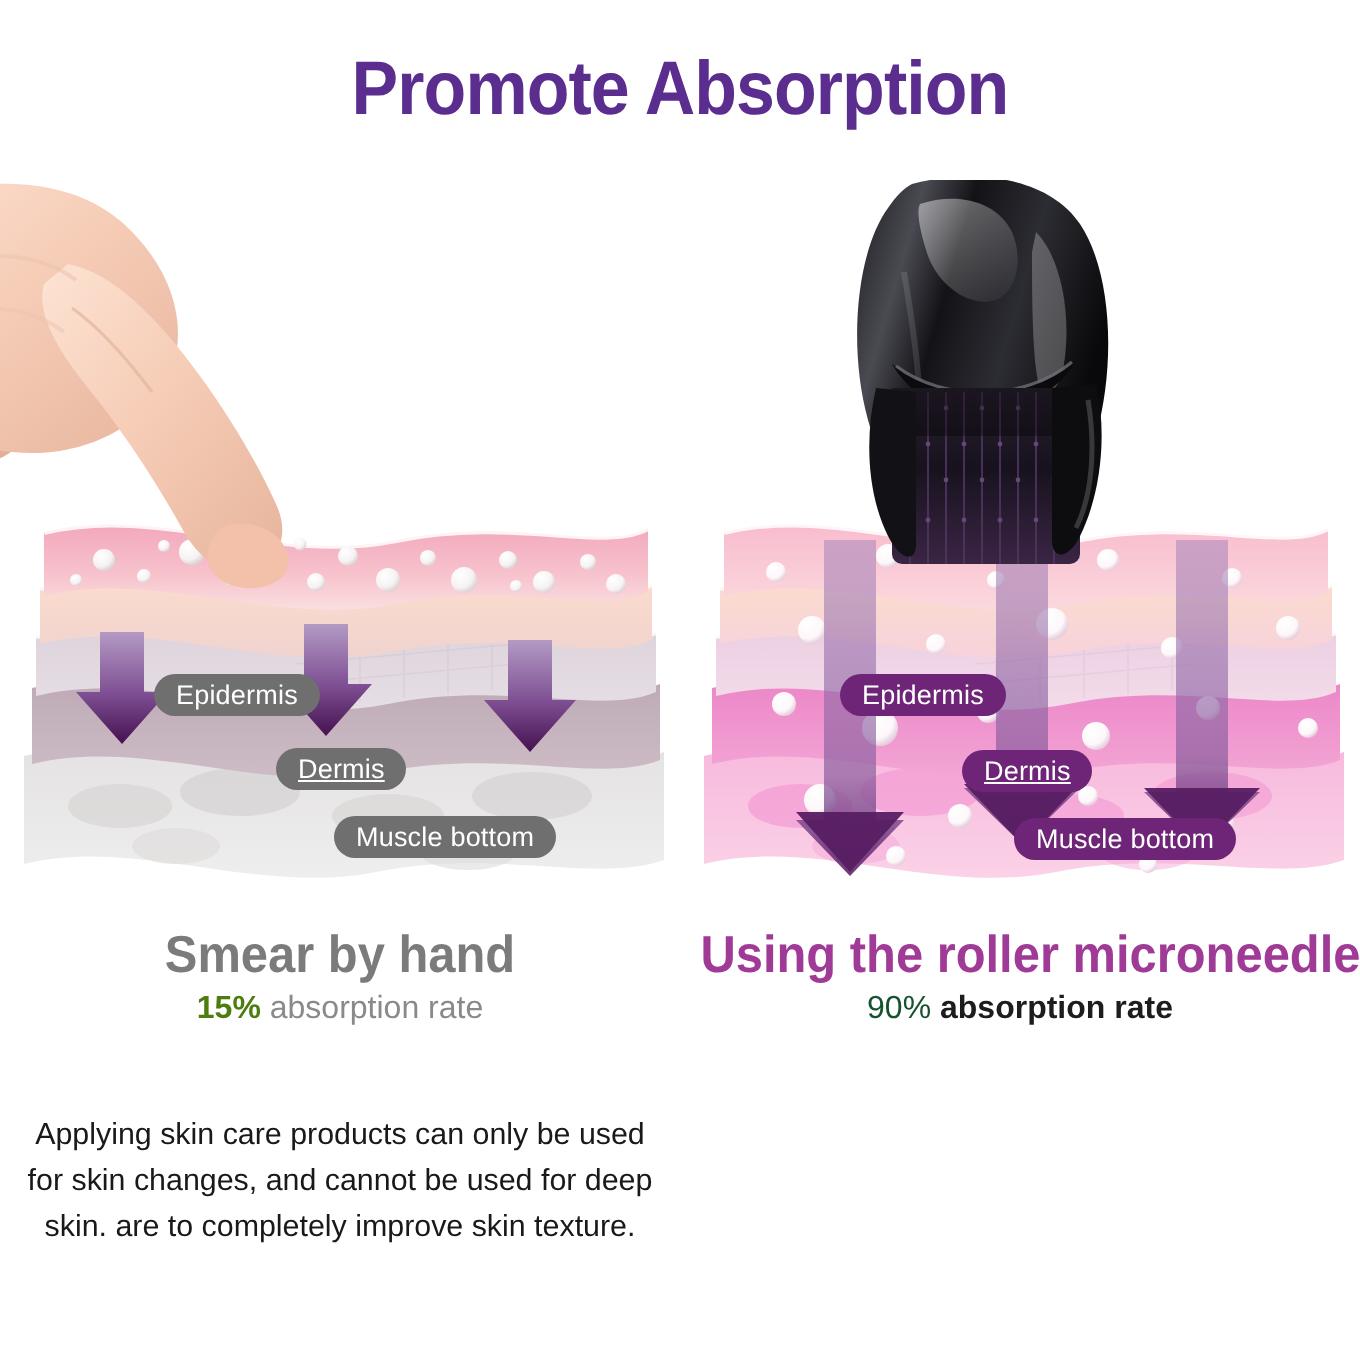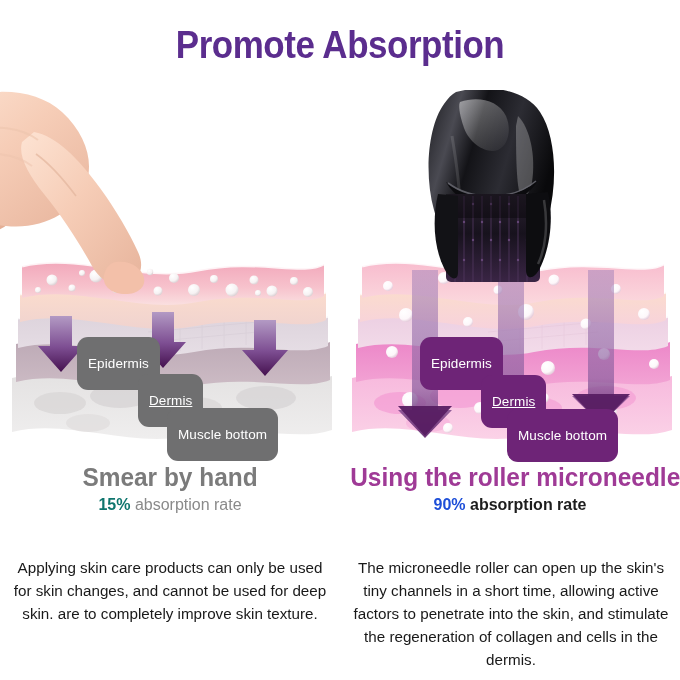--- a/index.html
+++ b/index.html
@@ -94,21 +94,21 @@
     width: 340px;
     height: 375px;
     pointer-events: none;
   }
 
   
   .lbl {
     position: absolute;
     height: 21px;
     line-height: 21px;
-    padding: 16px 11px;
+    padding: 0 11px;
     border-radius: 11px;
     color: #ffffff;
     font-size: 13.5px;
     font-family: "Liberation Sans", sans-serif;
     white-space: nowrap;
     letter-spacing: 0.1px;
   }
   .lbl-gray   { background: #6f6f70; }
   .lbl-purple { background: #6e2477; }
 
@@ -139,22 +139,22 @@
 
   .caption-rate {
     position: absolute;
     top: 416px;
     left: 0;
     width: 340px;
     text-align: center;
     font-size: 16px;
     white-space: nowrap;
   }
-  .rate-num-dark   { font-weight: bold; color: #0f766e; }
-  .rate-num-purple { font-weight: bold; color: #1d4ed8; }
+  .rate-num-dark   { font-weight: bold; color: #4d7c0f; }
+  .rate-num-purple { font-weight: normal; color: #14532d; }
   .rate-txt-gray   { color: #8a8a8a; }
   .rate-txt-dark   { font-weight: bold; color: #1d1d1d; }
 
   .caption-body {
     position: absolute;
     top: 450px;
     left: 12px;
     width: 316px;
     text-align: center;
     font-size: 15.2px;
@@ -527,16 +527,15 @@
       <div class="lbl lbl-purple lbl-epidermis">Epidermis</div>
       <div class="lbl lbl-purple lbl-dermis">Dermis</div>
       <div class="lbl lbl-purple lbl-muscle">Muscle bottom</div>
     </div>
 
     <div class="caption-head head-purple">Using the roller microneedle</div>
     <div class="caption-rate">
       <span class="rate-num-purple">90%</span>
       <span class="rate-txt-dark">absorption rate</span>
     </div>
-    <div class="caption-body">The microneedle roller can open up the skin's tiny channels in a short time, allowing active factors to penetrate into the skin, and stimulate the regeneration of collagen and cells in the dermis.</div>
   </div>
 
 </div>
 
 </body></html>

